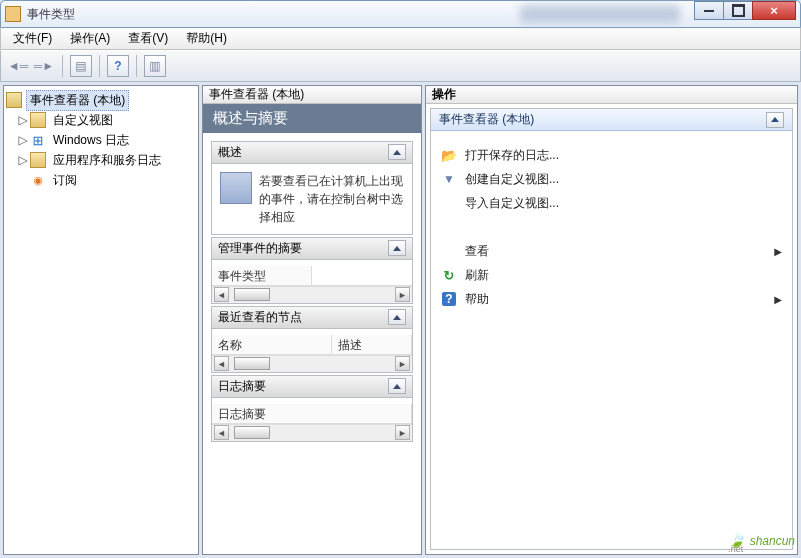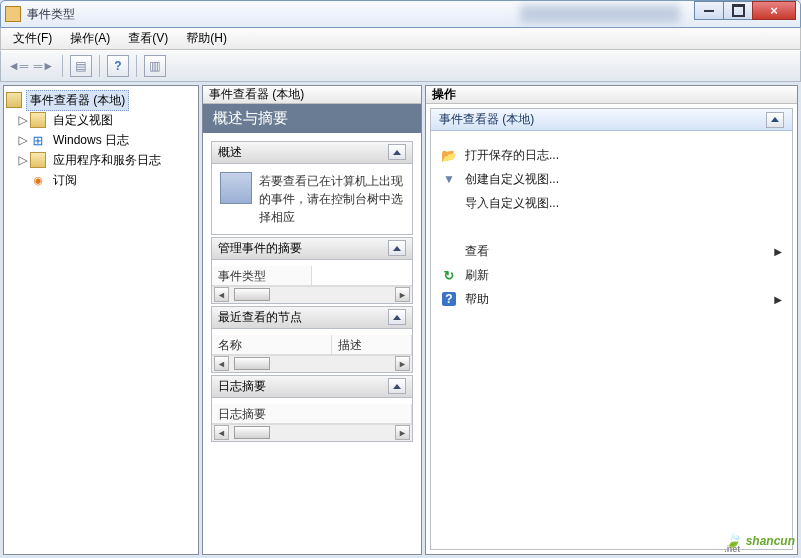--- a/index.html
+++ b/index.html
@@ -65,21 +65,21 @@
 .ap-hdr .arrow-up::after { border-bottom-color:#2a4a80; }
 .ap-list { padding:12px 2px; }
 .act { display:flex; align-items:center; height:24px; padding:0 8px; gap:8px; color:#1b1b1b; }
 .act .aicon { width:16px; height:16px; display:flex; align-items:center; justify-content:center; }
 .act .chev { margin-left:auto; color:#333; font-size:10px; }
 .ic-open::before { content:"📂"; font-size:13px; }
 .ic-filter::before { content:"▼"; color:#6b83a8; font-size:12px; }
 .ic-refresh::before { content:"↻"; color:#2e9a3a; font-weight:bold; font-size:13px; }
 .ic-help::before { content:"?"; color:#fff; background:#3a74c8; width:14px; height:14px; border-radius:2px; display:flex; align-items:center; justify-content:center; font-weight:bold; }
 
-.watermark { position:absolute; right:6px; bottom:4px; font-size:14px; color:#6aa72e; font-weight:bold; font-style:italic; text-shadow:0 0 2px #fff; }
+.watermark { position:absolute; right:6px; bottom:4px; font-size:14px; color:#6aa72e; font-weight:normal; font-style:italic; text-shadow:0 0 2px #fff; }
 .watermark::before { content:"🍃 "; }
 .watermark .dot { font-size:9px; color:#888; font-style:normal; display:block; text-align:left; margin-top:-4px; }
 </style>
 </head>
 <body>
 
 <div class="titlebar">
   <div class="app-icon"></div>
   <div class="title">事件类型</div>
   <div class="blur-blob"></div>

